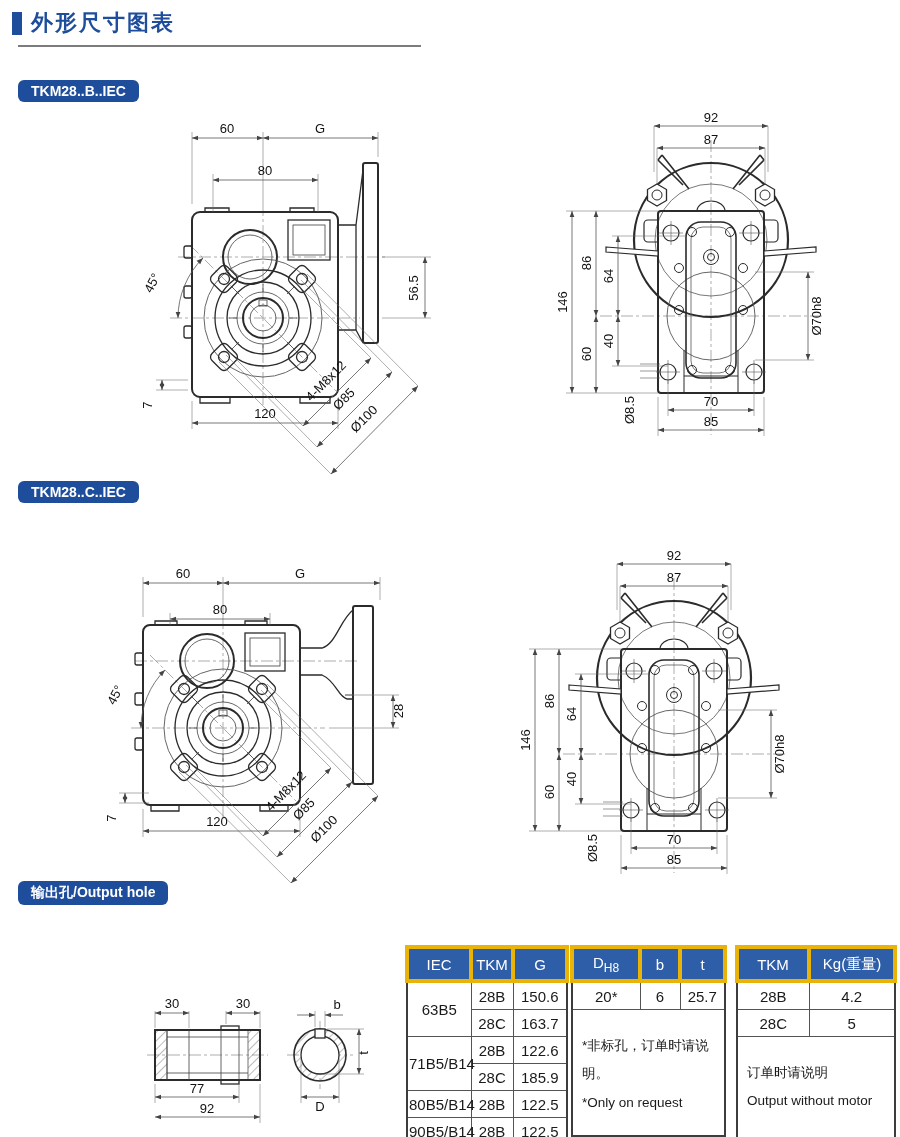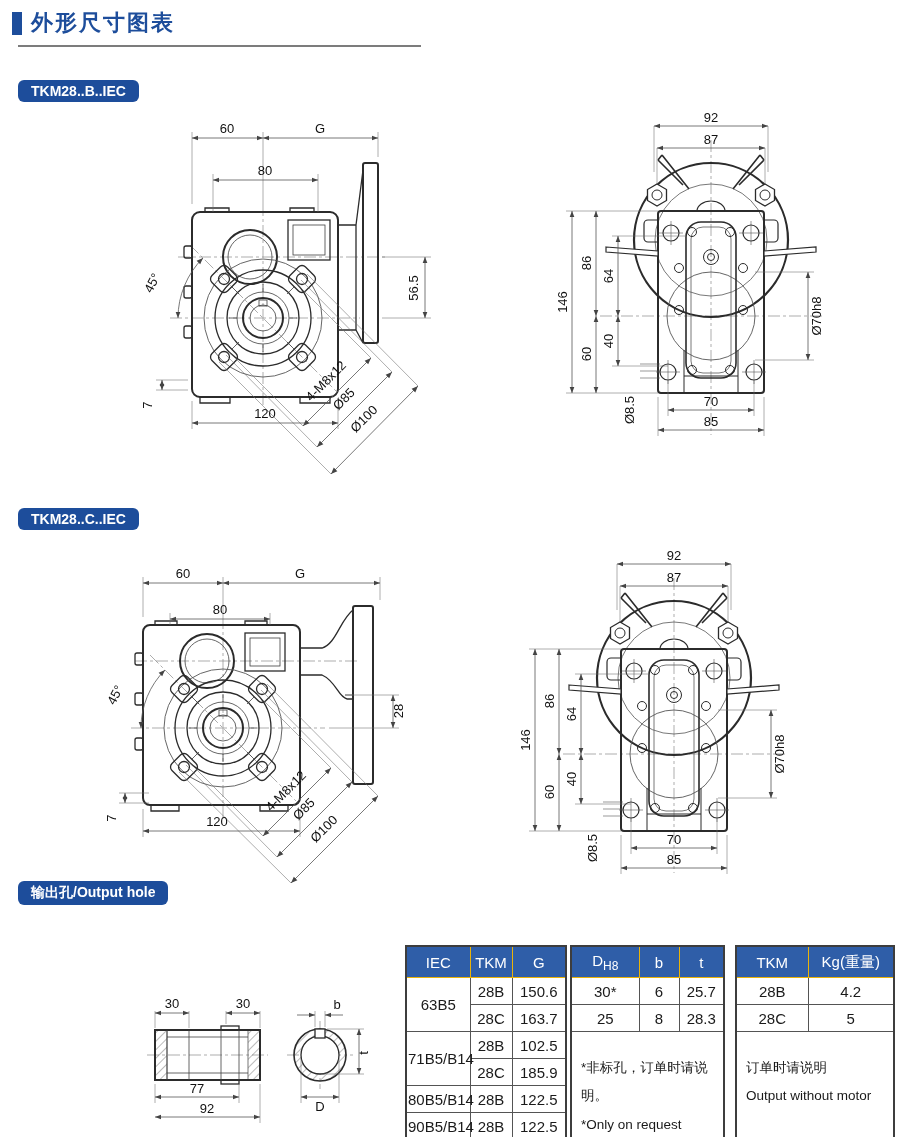--- a/index.html
+++ b/index.html
@@ -13,21 +13,21 @@
   svg text{font-size:13px;fill:#111}
   .dim{stroke:#555;stroke-width:.8;fill:none}
   .ext{stroke:#6a6a6a;stroke-width:.55;fill:none}
   .out{stroke:#2b2b2b;stroke-width:2;fill:none}
   .md{stroke:#2b2b2b;stroke-width:1.3;fill:none}
   .thin{stroke:#3f3f3f;stroke-width:.8;fill:none}
   .lt{stroke:#555;stroke-width:.9;fill:none}
   .cl{stroke:#8a8a8a;stroke-width:.7;stroke-dasharray:12 3 3 3;fill:none}
   .tblwrap{position:absolute}
   table{border-collapse:collapse;width:100%;table-layout:fixed;border:2px solid #3d3d3d}
-  th{background:#2f5ea8;color:#fff;font-weight:normal;font-size:15px;height:28px;border:1px solid #eab308}
+  th{background:#2f5ea8;color:#fff;font-weight:normal;font-size:15px;height:28px;border:4px solid #eab308}
   td{font-size:15px;text-align:center;height:24px;border:1px solid #545454;background:#fff}
   td.note-cell{text-align:left;vertical-align:top;padding:22px 9px 8px;font-size:13.5px;line-height:2.1;height:95px}
   sub{font-size:12px}
 </style>
 </head>
 <body>
 
 <svg width="0" height="0" style="position:absolute" aria-hidden="true">
   <defs>
     <marker id="arw" viewBox="0 0 10 10" refX="9" refY="5" markerWidth="9" markerHeight="9" orient="auto-start-reverse">
@@ -151,21 +151,21 @@
   </defs>
 </svg>
 
 <div class="title-row">
   <div class="bullet"></div>
   <div class="page-title">外形尺寸图表</div>
 </div>
 <div class="rule"></div>
 
 <div class="badge" style="left:18px;top:80px">TKM28..B..IEC</div>
-<div class="badge" style="left:18px;top:508px">TKM28..C..IEC</div>
+<div class="badge" style="left:18px;top:481px">TKM28..C..IEC</div>
 <div class="badge" style="left:18px;top:881px">输出孔/Output hole</div>
 
 <svg style="left:130px;top:108px" width="340" height="395" viewBox="0 0 340 395">
   <g class="cl">
     <line x1="40" y1="210" x2="230" y2="210"></line>
     <line x1="133" y1="96" x2="133" y2="300"></line>
     <line x1="48" y1="149" x2="256" y2="149"></line>
     <line x1="60" y1="137" x2="206" y2="283"></line>
   </g>
   <g>
@@ -452,21 +452,21 @@
       <td>28B</td>
       <td>150.6</td>
     </tr>
     <tr>
       <td>28C</td>
       <td>163.7</td>
     </tr>
     <tr>
       <td rowspan="2">71B5/B14</td>
       <td>28B</td>
-      <td>102.5</td>
+      <td>122.6</td>
     </tr>
     <tr>
       <td>28C</td>
       <td>185.9</td>
     </tr>
     <tr>
       <td>80B5/B14</td>
       <td>28B</td>
       <td>122.5</td>
     </tr>
@@ -486,28 +486,23 @@
         <col style="width:40px">
         <col style="width:45px">
       </colgroup>
     <tbody>
         <tr>
       <th><span>D</span><sub>H8</sub></th>
       <th>b</th>
       <th>t</th>
     </tr>
     <tr>
-      <td>30*</td>
+      <td>20*</td>
       <td>6</td>
       <td>25.7</td>
-    </tr>
-    <tr>
-      <td>25</td>
-      <td>8</td>
-      <td>28.3</td>
     </tr>
     <tr>
       <td colspan="3" class="note-cell">
         <div>*非标孔，订单时请说明。</div>
         <div>*Only on request</div>
       </td>
     </tr>
   </tbody>
     </table>
 </div>

